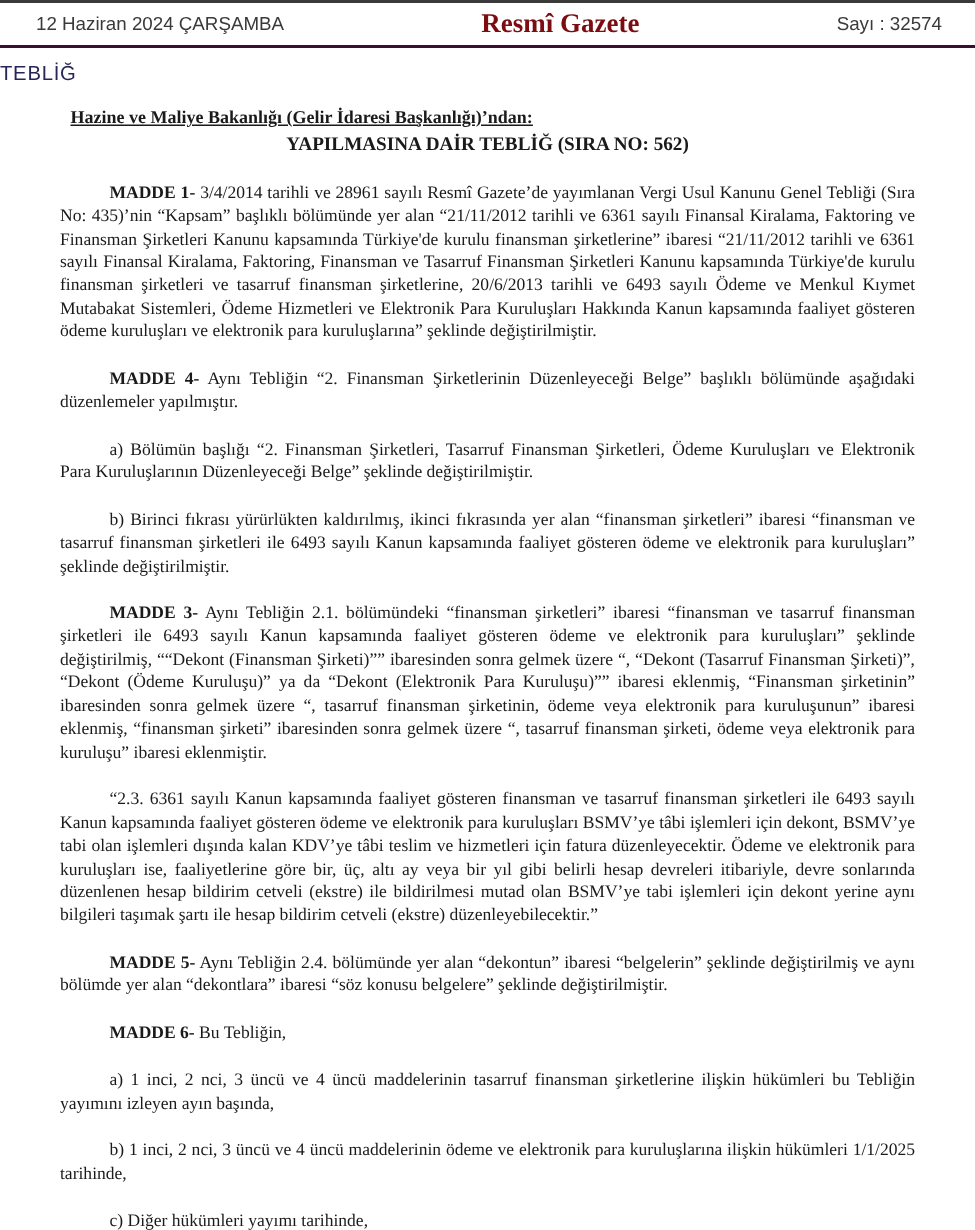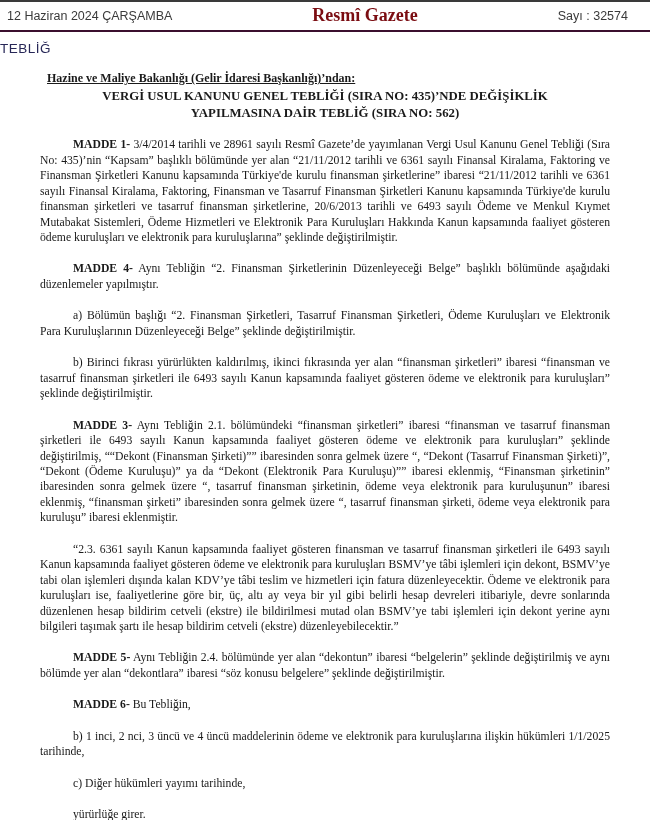--- a/index.html
+++ b/index.html
@@ -11,21 +11,21 @@
     background: #ffffff;
     border-top: 2px solid #3a3a3a;
     font-family: "Liberation Serif", serif;
     color: #1a1a1a;
     overflow: hidden;
   }
   .gazette-header {
     display: flex;
     justify-content: space-between;
     align-items: center;
-    padding: 3px 22px 4px 7px;
+    padding: 3px 22px 4px 24px;
     border-bottom: 2px solid #3b0f2e;
   }
   .gazette-date, .gazette-issue {
     font-family: "Liberation Sans", sans-serif;
     font-size: 12.5px;
     color: #3a3a3a;
     white-space: nowrap;
   }
   .gazette-masthead {
     font-family: "Liberation Serif", serif;
@@ -76,32 +76,32 @@
     <span class="gazette-date">12 Haziran 2024 ÇARŞAMBA</span>
     <span class="gazette-masthead">Resmî Gazete</span>
     <span class="gazette-issue">Sayı : 32574</span>
   </div>
 
   <div class="section-heading">TEBLİĞ</div>
 
   <div class="issuer-line">Hazine ve Maliye Bakanlığı (Gelir İdaresi Başkanlığı)’ndan:</div>
 
   <div class="doc-title">
-    <div>VERGİ USUL KANUNU GENEL TEBLİĞİ (SIRA NO: 435)’NDE DEĞİŞİKLİK</div>
     <div>YAPILMASINA DAİR TEBLİĞ (SIRA NO: 562)</div>
   </div>
 
   <div class="doc-body" id="doc-body">
       <p><b>MADDE 1-</b> 3/4/2014 tarihli ve 28961 sayılı Resmî Gazete’de yayımlanan Vergi Usul Kanunu Genel Tebliği (Sıra No: 435)’nin “Kapsam” başlıklı bölümünde yer alan “21/11/2012 tarihli ve 6361 sayılı Finansal Kiralama, Faktoring ve Finansman Şirketleri Kanunu kapsamında Türkiye'de kurulu finansman şirketlerine” ibaresi “21/11/2012 tarihli ve 6361 sayılı Finansal Kiralama, Faktoring, Finansman ve Tasarruf Finansman Şirketleri Kanunu kapsamında Türkiye'de kurulu finansman şirketleri ve tasarruf finansman şirketlerine, 20/6/2013 tarihli ve 6493 sayılı Ödeme ve Menkul Kıymet Mutabakat Sistemleri, Ödeme Hizmetleri ve Elektronik Para Kuruluşları Hakkında Kanun kapsamında faaliyet gösteren ödeme kuruluşları ve elektronik para kuruluşlarına” şeklinde değiştirilmiştir.</p>
       <p><b>MADDE 4-</b> Aynı Tebliğin “2. Finansman Şirketlerinin Düzenleyeceği Belge” başlıklı bölümünde aşağıdaki düzenlemeler yapılmıştır.</p>
       <p>a) Bölümün başlığı “2. Finansman Şirketleri, Tasarruf Finansman Şirketleri, Ödeme Kuruluşları ve Elektronik Para Kuruluşlarının Düzenleyeceği Belge” şeklinde değiştirilmiştir.</p>
       <p>b) Birinci fıkrası yürürlükten kaldırılmış, ikinci fıkrasında yer alan “finansman şirketleri” ibaresi “finansman ve tasarruf finansman şirketleri ile 6493 sayılı Kanun kapsamında faaliyet gösteren ödeme ve elektronik para kuruluşları” şeklinde değiştirilmiştir.</p>
       <p><b>MADDE 3-</b> Aynı Tebliğin 2.1. bölümündeki “finansman şirketleri” ibaresi “finansman ve tasarruf finansman şirketleri ile 6493 sayılı Kanun kapsamında faaliyet gösteren ödeme ve elektronik para kuruluşları” şeklinde değiştirilmiş, ““Dekont (Finansman Şirketi)”” ibaresinden sonra gelmek üzere “, “Dekont (Tasarruf Finansman Şirketi)”, “Dekont (Ödeme Kuruluşu)” ya da “Dekont (Elektronik Para Kuruluşu)”” ibaresi eklenmiş, “Finansman şirketinin” ibaresinden sonra gelmek üzere “, tasarruf finansman şirketinin, ödeme veya elektronik para kuruluşunun” ibaresi eklenmiş, “finansman şirketi” ibaresinden sonra gelmek üzere “, tasarruf finansman şirketi, ödeme veya elektronik para kuruluşu” ibaresi eklenmiştir.</p>
       <p>“2.3. 6361 sayılı Kanun kapsamında faaliyet gösteren finansman ve tasarruf finansman şirketleri ile 6493 sayılı Kanun kapsamında faaliyet gösteren ödeme ve elektronik para kuruluşları BSMV’ye tâbi işlemleri için dekont, BSMV’ye tabi olan işlemleri dışında kalan KDV’ye tâbi teslim ve hizmetleri için fatura düzenleyecektir. Ödeme ve elektronik para kuruluşları ise, faaliyetlerine göre bir, üç, altı ay veya bir yıl gibi belirli hesap devreleri itibariyle, devre sonlarında düzenlenen hesap bildirim cetveli (ekstre) ile bildirilmesi mutad olan BSMV’ye tabi işlemleri için dekont yerine aynı bilgileri taşımak şartı ile hesap bildirim cetveli (ekstre) düzenleyebilecektir.”</p>
       <p><b>MADDE 5-</b> Aynı Tebliğin 2.4. bölümünde yer alan “dekontun” ibaresi “belgelerin” şeklinde değiştirilmiş ve aynı bölümde yer alan “dekontlara” ibaresi “söz konusu belgelere” şeklinde değiştirilmiştir.</p>
       <p><b>MADDE 6-</b> Bu Tebliğin,</p>
+      <p>a) 1 inci, 2 nci, 3 üncü ve 4 üncü maddelerinin tasarruf finansman şirketlerine ilişkin hükümleri bu Tebliğin yayımını izleyen ayın başında,</p>
       <p>b) 1 inci, 2 nci, 3 üncü ve 4 üncü maddelerinin ödeme ve elektronik para kuruluşlarına ilişkin hükümleri 1/1/2025 tarihinde,</p>
       <p>c) Diğer hükümleri yayımı tarihinde,</p>
       <p>yürürlüğe girer.</p>
       <p><b>MADDE 2-</b> Bu Tebliğ hükümlerini Hazine ve Maliye Bakanı yürütür.</p>
     </div>
 
 </div>
 
 </body></html>

